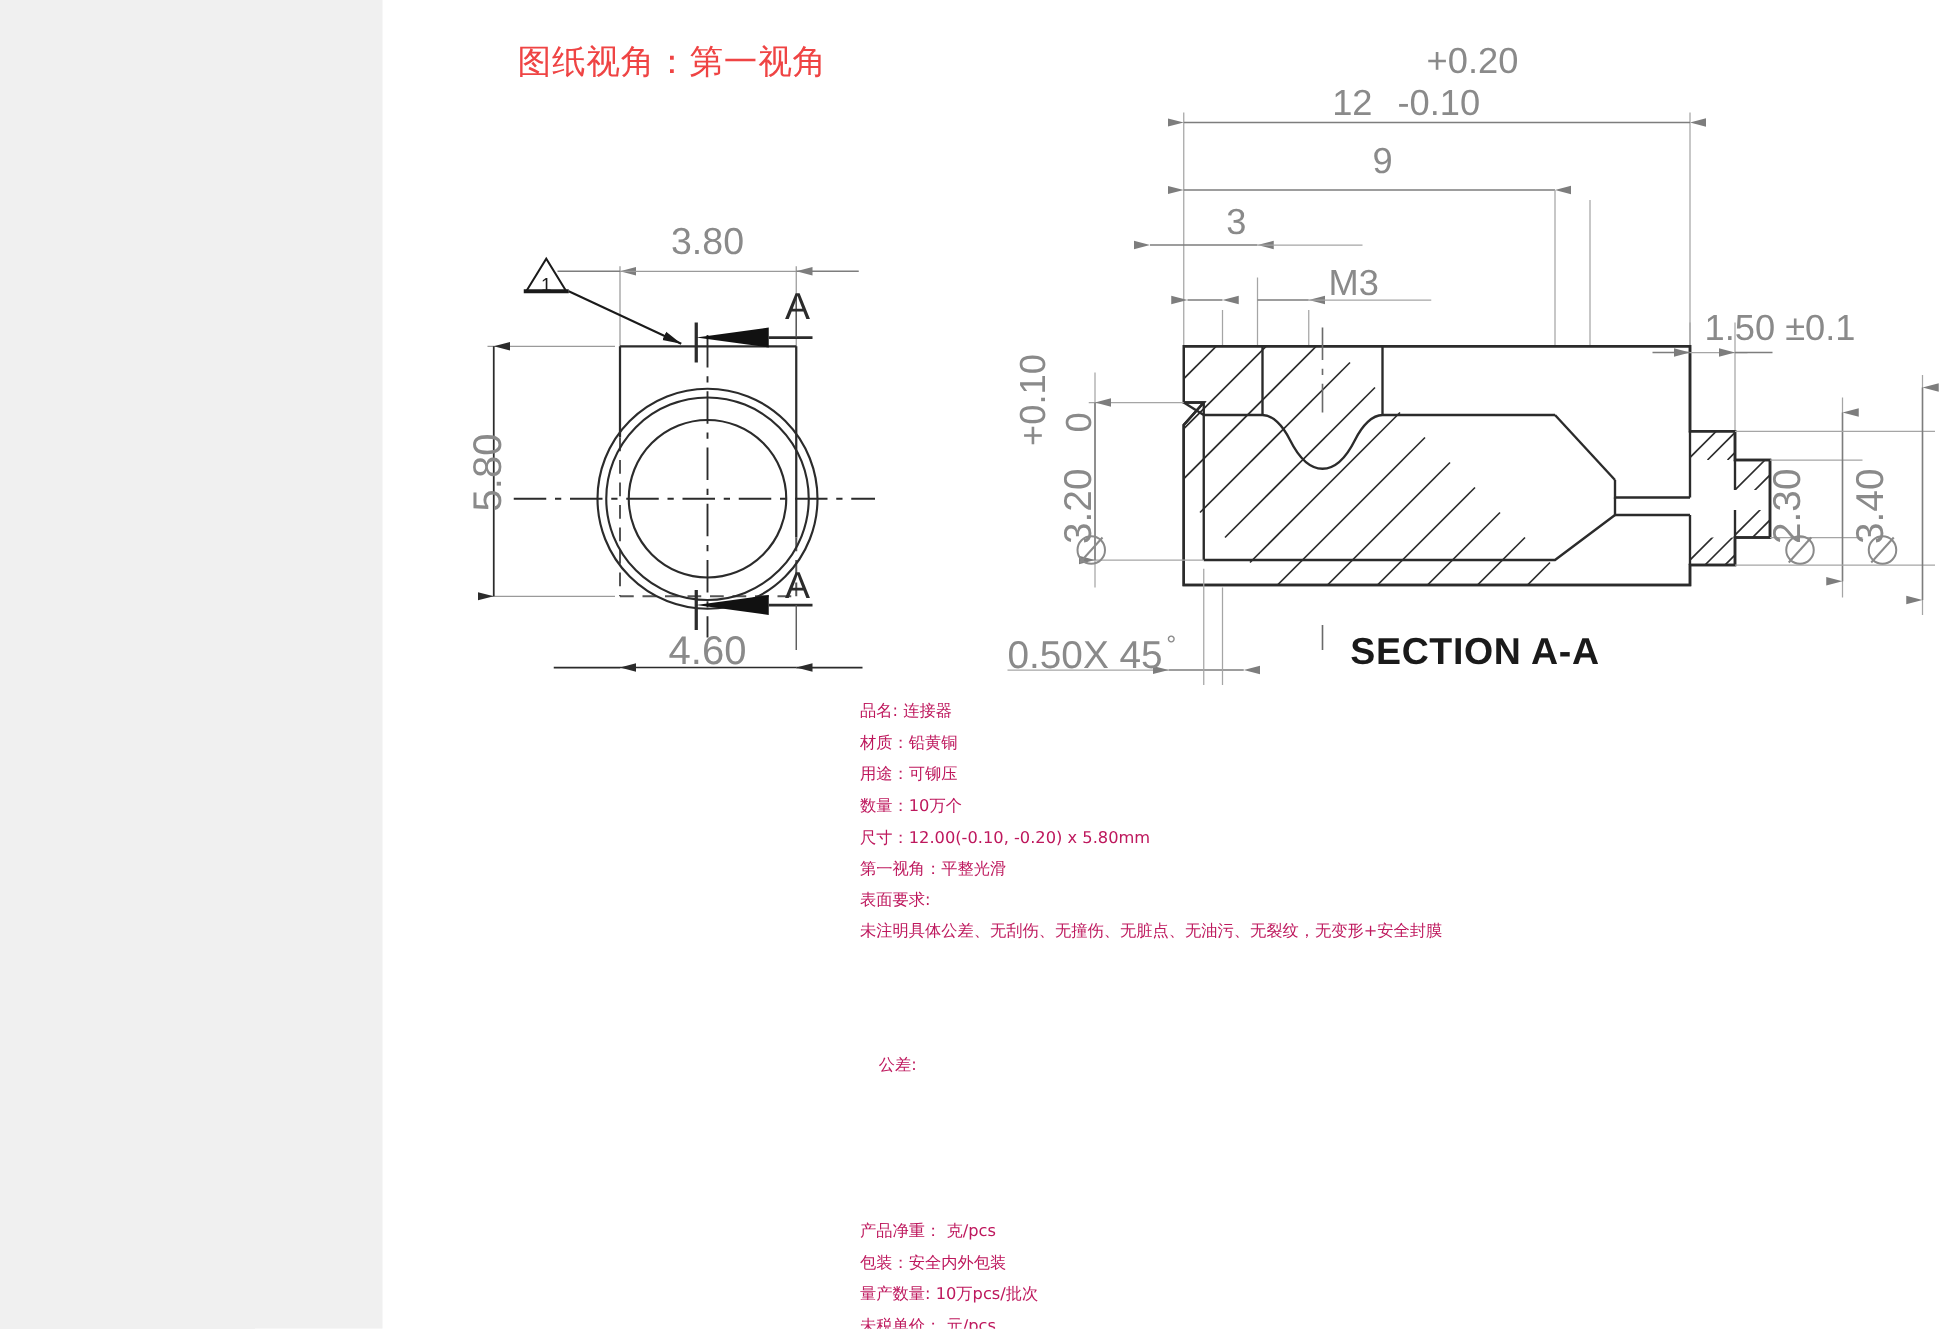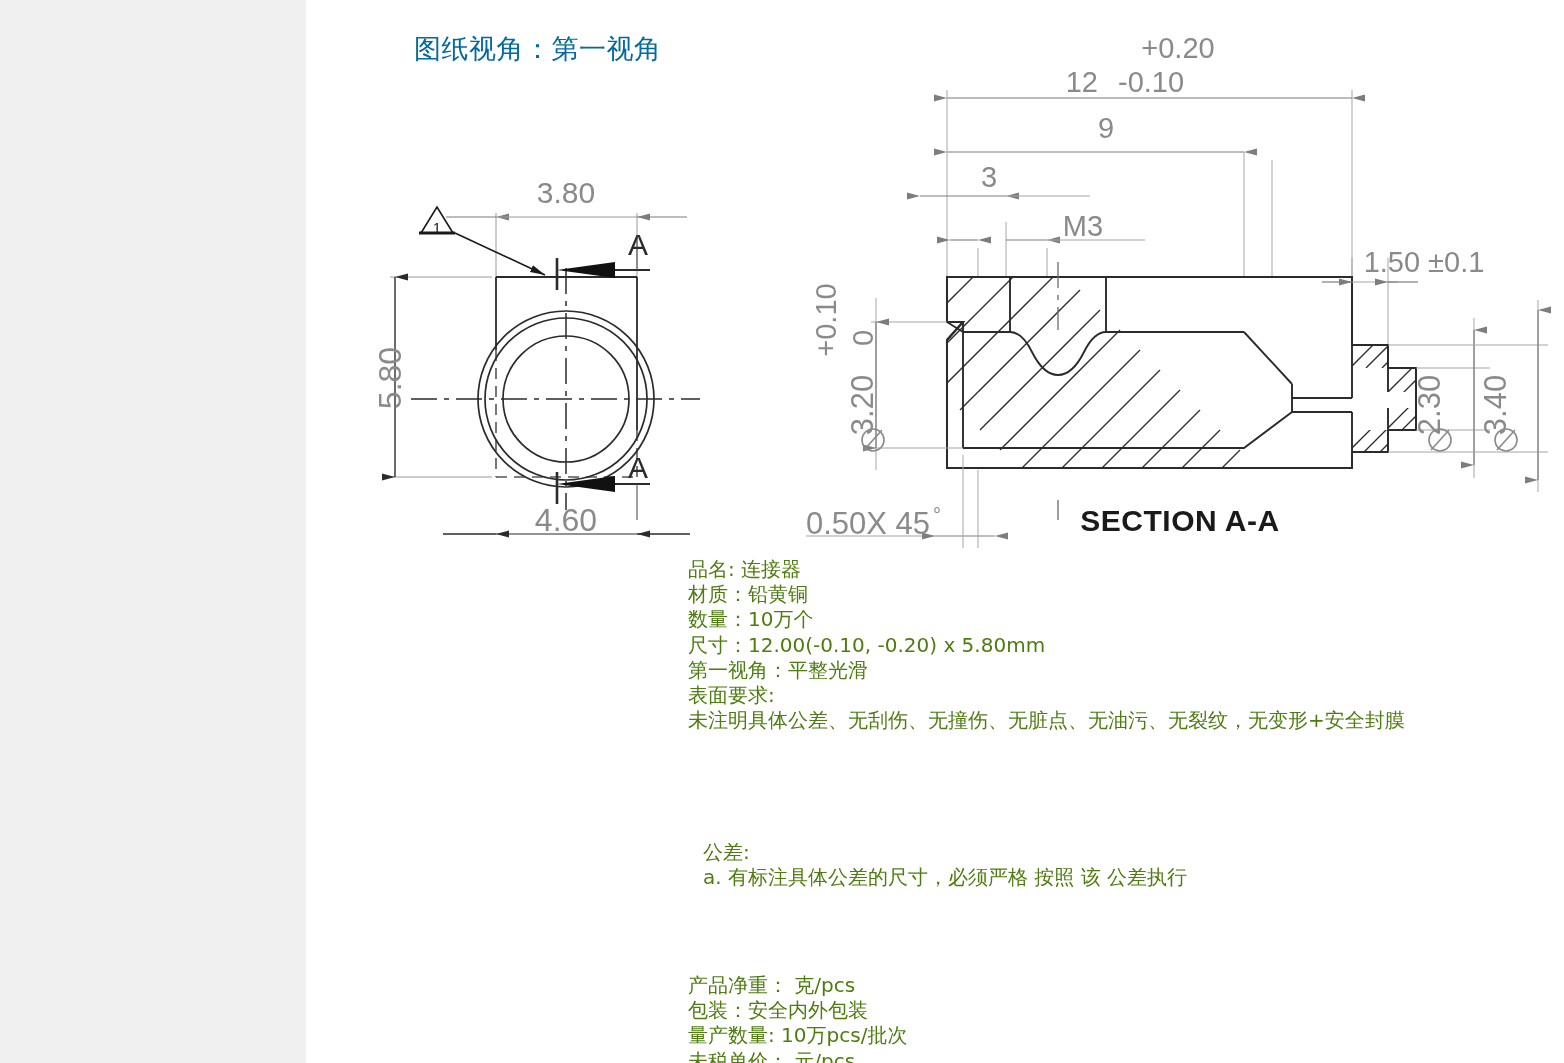--- a/index.html
+++ b/index.html
@@ -24,30 +24,30 @@
     left: 0; top: 0;
     width: 306px;
     height: 1063px;
     background: #f0f0f0;
   }
   .title {
     position: absolute;
     left: 414px;
     top: 31px;
     font-size: 27px;
-    color: #0369a1;
+    color: #ef4444;
     font-family: "DejaVu Sans", sans-serif;
     white-space: nowrap;
     letter-spacing: 0.5px;
   }
   .spec-block {
     position: absolute;
     left: 688px;
-    font-size: 20px;
-    color: #4d7c0f;
+    font-size: 13px;
+    color: #be185d;
     font-family: "DejaVu Sans", sans-serif;
     line-height: 25.2px;
     white-space: nowrap;
   }
   #spec-main { top: 557px; }
   #spec-tol  { top: 840px; margin-left: 15px; }
   #spec-pack { top: 973px; }
   .spec-line { display: block; }
   svg.draw {
     position: absolute;
@@ -423,29 +423,29 @@
 
     <text class="dimtxt" x="806" y="534" font-size="31" text-anchor="start">0.50X 45</text>
     <text class="dimtxt" x="933" y="522" font-size="20" text-anchor="start">°</text>
 
     <text x="1180" y="531" font-size="30" text-anchor="middle" fill="#1a1a1a" font-family="Liberation Sans, sans-serif" font-weight="bold" letter-spacing="0.5">SECTION A-A</text>
   </svg>
 
   <div class="spec-block" id="spec-main">
       <span class="spec-line">品名: 连接器</span>
       <span class="spec-line">材质：铅黄铜</span>
+      <span class="spec-line">用途：可铆压</span>
       <span class="spec-line">数量：10万个</span>
       <span class="spec-line">尺寸：12.00(-0.10, -0.20) x 5.80mm</span>
       <span class="spec-line">第一视角：平整光滑</span>
       <span class="spec-line">表面要求:</span>
       <span class="spec-line">未注明具体公差、无刮伤、无撞伤、无脏点、无油污、无裂纹，无变形+安全封膜</span>
     </div>
   <div class="spec-block" id="spec-tol">
       <span class="spec-line">公差:</span>
-      <span class="spec-line">a. 有标注具体公差的尺寸，必须严格 按照 该 公差执行</span>
     </div>
   <div class="spec-block" id="spec-pack">
       <span class="spec-line">产品净重：  克/pcs</span>
       <span class="spec-line">包装：安全内外包装</span>
       <span class="spec-line">量产数量: 10万pcs/批次</span>
       <span class="spec-line">未税单价：  元/pcs</span>
     </div>
 
 </div>
 

